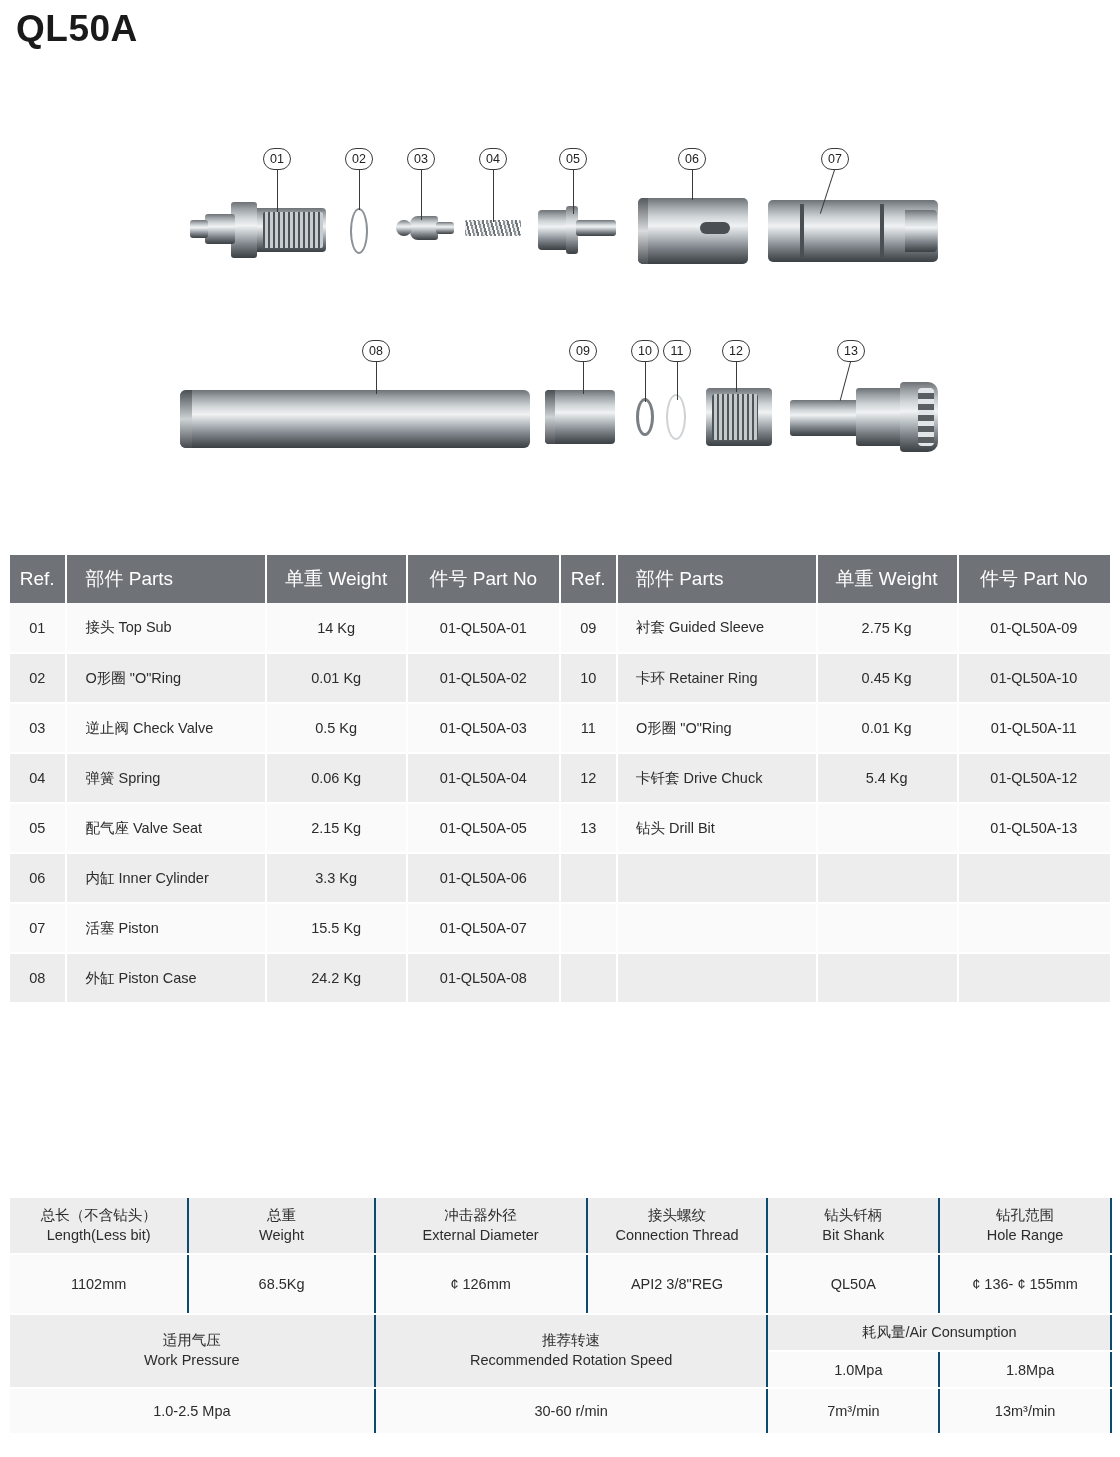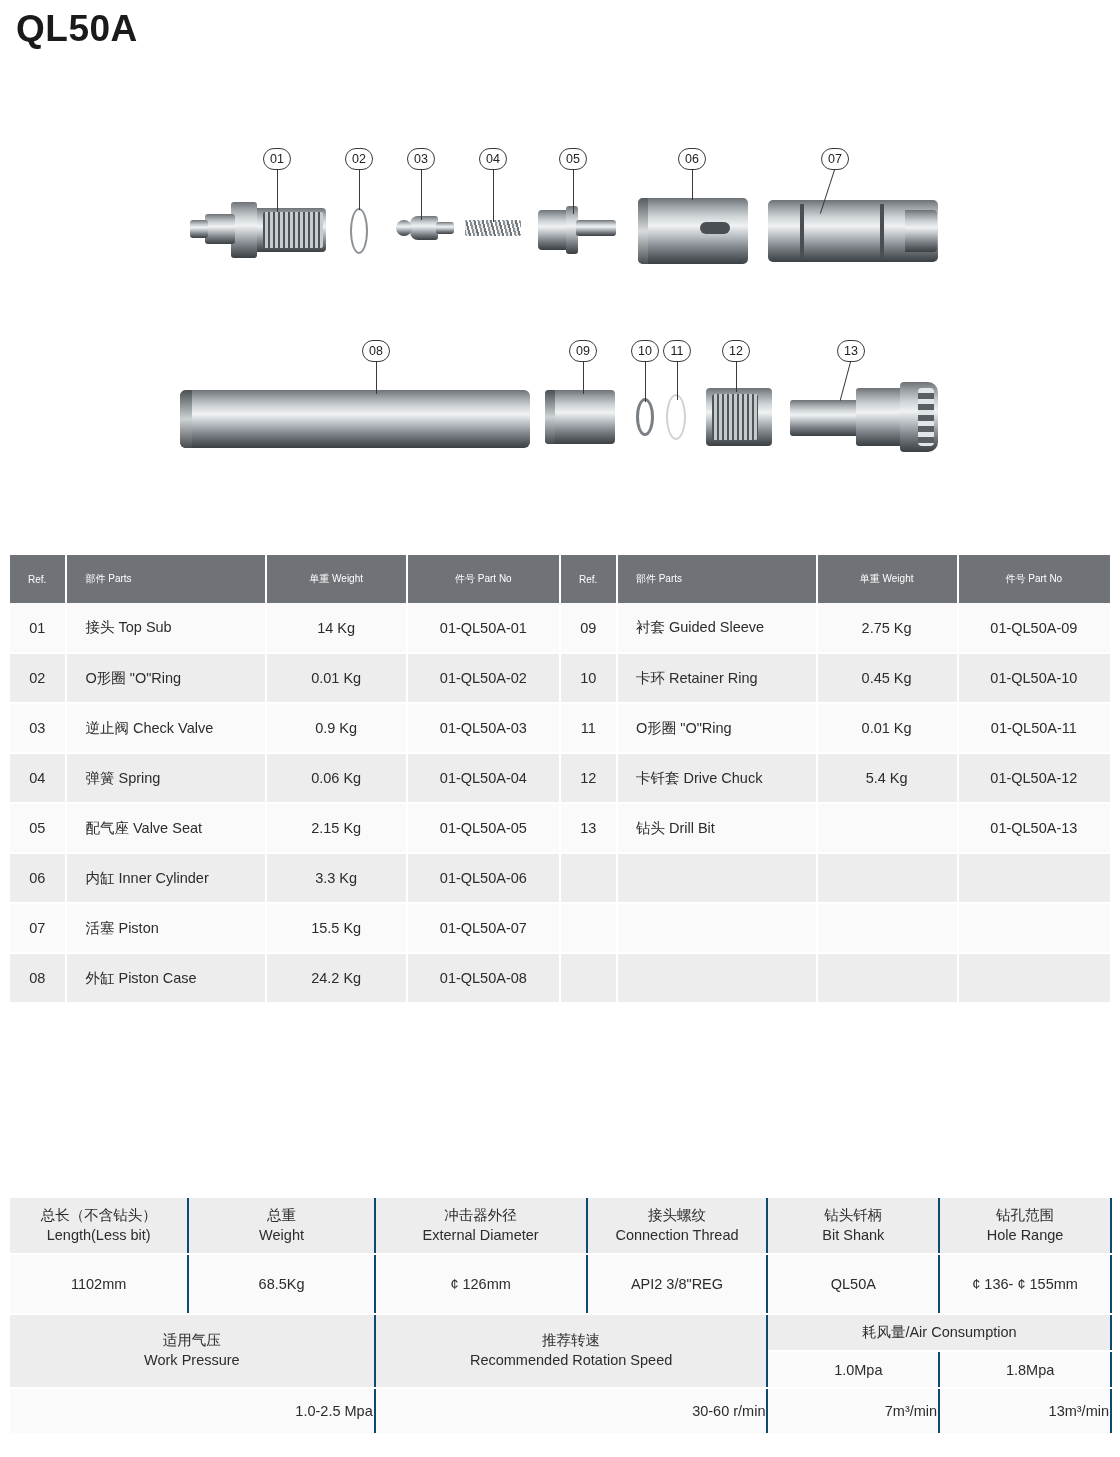--- a/index.html
+++ b/index.html
@@ -89,21 +89,21 @@
     left: 10px; top: 555px;
     width: 1102px;
     border-collapse: collapse;
     font-size: 14.5px;
     color: #2c2c2c;
   }
   .parts-table th {
     background: #6f7377;
     color: #fff;
     font-weight: normal;
-    font-size: 10px;
+    font-size: 19px;
     height: 48px;
     text-align: left;
     padding-left: 18px;
     border-right: 2px solid #fff;
   }
   .parts-table th.c { text-align: center; padding-left: 0; }
   .parts-table td {
     height: 50px;
     padding-left: 18px;
     border-right: 2px solid #fff;
@@ -146,21 +146,21 @@
   .tech-table td, .tech-table th {
     border-right: 2px solid #0c4a6e;
     border-bottom: 2px solid #fff;
     text-align: center;
     font-weight: normal;
   }
   .tech-head td { background: #ededed; height: 56px; line-height: 1.35; }
   .tech-val td { background: #fafafa; height: 60px; }
   .tech-head2 td { background: #ededed; height: 37px; line-height: 1.35; }
   .tech-sub td { background: #fafafa; height: 37px; padding-left: 11px; }
-  .tech-val2 td { background: #fafafa; height: 46px; text-align: right; }
+  .tech-val2 td { background: #fafafa; height: 46px; }
   .nobr { border-right: none; }
 </style>
 </head>
 <body>
 
 <div class="page">
 
   <div class="title">QL50A</div>
 
   <div class="diagram">
@@ -267,21 +267,21 @@
         <td class="c">0.01 Kg</td>
         <td class="c">01-QL50A-02</td>
         <td class="c">10</td>
         <td>卡环 Retainer Ring</td>
         <td class="c">0.45 Kg</td>
         <td class="c nobr">01-QL50A-10</td>
       </tr>
       <tr class="plain">
         <td class="c">03</td>
         <td>逆止阀 Check Valve</td>
-        <td class="c">0.9  Kg</td>
+        <td class="c">0.5  Kg</td>
         <td class="c">01-QL50A-03</td>
         <td class="c">11</td>
         <td>O形圈  "O"Ring</td>
         <td class="c">0.01 Kg</td>
         <td class="c nobr">01-QL50A-11</td>
       </tr>
       <tr class="alt">
         <td class="c">04</td>
         <td>弹簧 Spring</td>
         <td class="c">0.06 Kg</td>

